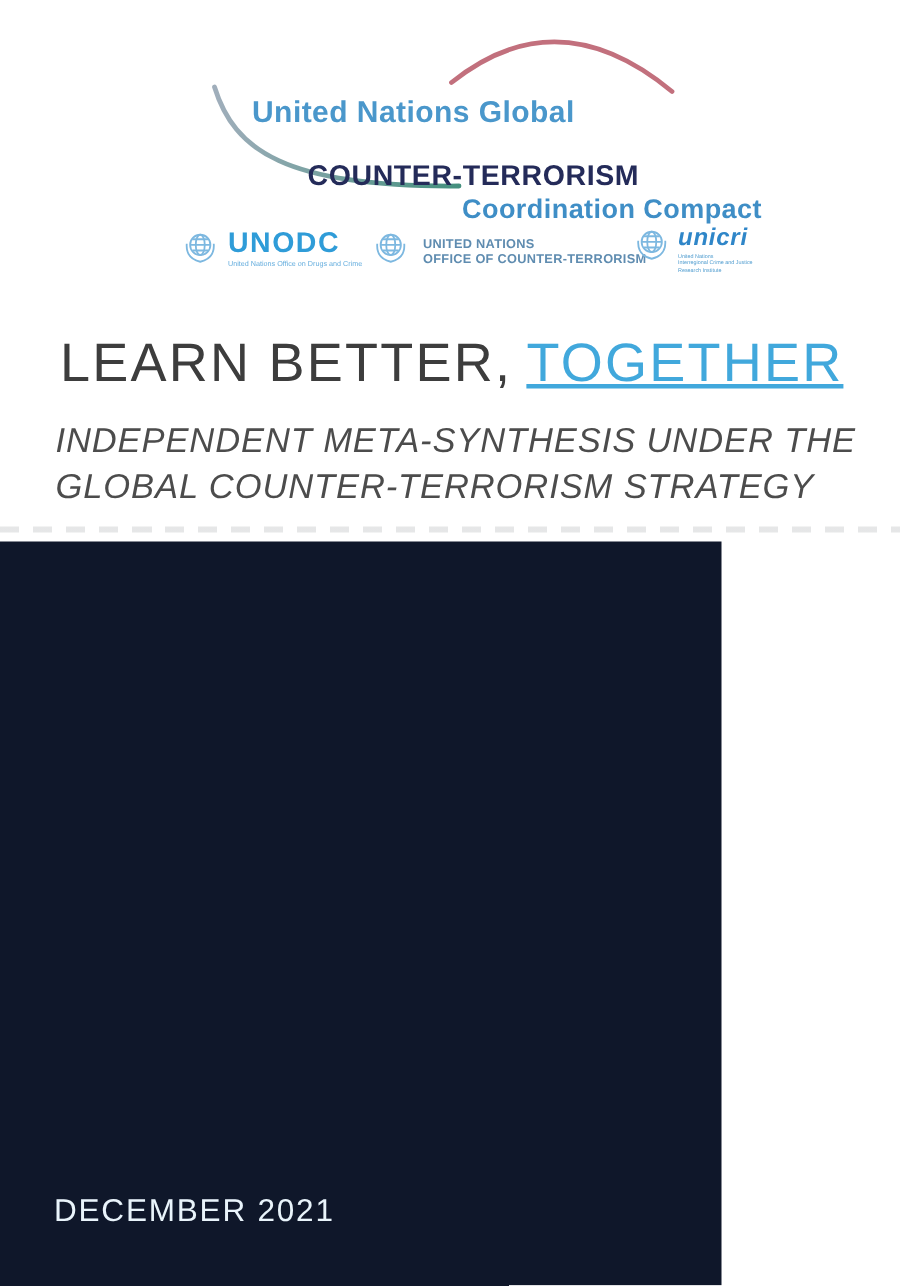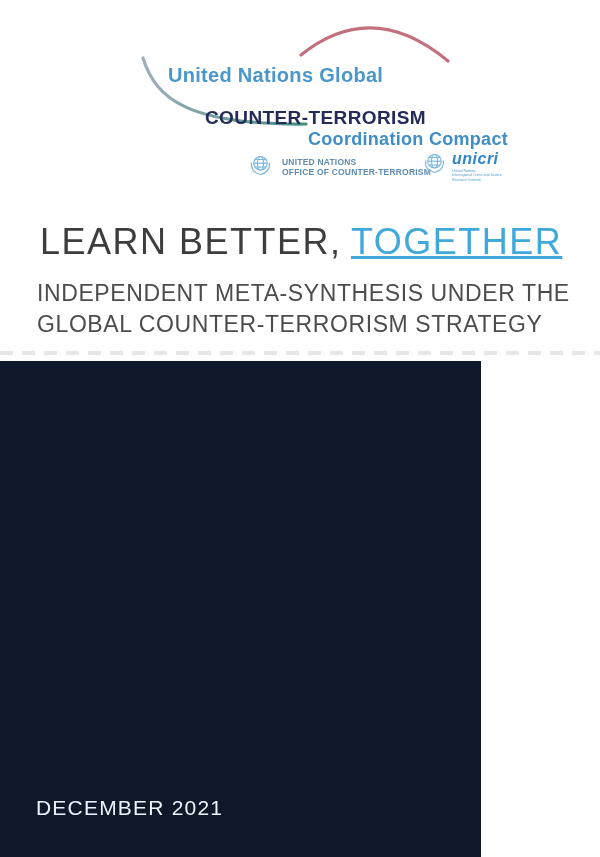--- a/index.html
+++ b/index.html
@@ -39,21 +39,21 @@
   
   .title {
     position: absolute; left: 40px; top: 222px;
     font-size: 36px; font-weight: 300; letter-spacing: 1.5px;
     color: #3d3d3d; white-space: nowrap; line-height: 1.1;
   }
   .title .accent { color: #41a8dc; margin-left: 0.26em; text-decoration: underline; }
   .subtitle {
     position: absolute; left: 37px; top: 278px;
     font-size: 23px; font-weight: 400; letter-spacing: 0.6px;
-    color: #4c4c4c; line-height: 31px; white-space: nowrap;
+    color: #4c4c4c; line-height: 31px; white-space: nowrap; font-style: italic;
   }
 
   
   .dashed-sep {
     position: absolute; left: 0; top: 351px; width: 600px; height: 4px;
     background: repeating-linear-gradient(90deg,
       #e3e4e5 0px, #e3e4e5 13px, transparent 13px, transparent 22px);
     opacity: 0.9;
   }
   .blue-panel {
@@ -79,20 +79,36 @@
       </linearGradient>
     </defs>
     <path d="M 183 41 Q 254 -16 330 47" fill="none" stroke="#c2707d" stroke-width="3.2" stroke-linecap="round"></path>
     <path d="M 25 44 C 38 86, 72 111, 188 110" fill="none" stroke="url(#tealGrad)" stroke-width="3.2" stroke-linecap="round"></path>
   </svg>
 
   <div class="wm-line wm-line1">United Nations Global</div>
   <div class="wm-line wm-line2">COUNTER-TERRORISM</div>
   <div class="wm-line wm-line3">Coordination Compact</div>
 
+  <div class="logo-group unodc-group">
+    <svg class="emblem" width="27" height="27" viewBox="0 0 36 36" aria-hidden="true">
+      <g stroke="#7db8e0" fill="none" stroke-width="1.6">
+        <circle cx="18" cy="15" r="9"></circle>
+        <ellipse cx="18" cy="15" rx="4" ry="9"></ellipse>
+        <line x1="9" y1="15" x2="27" y2="15"></line>
+        <line x1="11" y1="10" x2="25" y2="10"></line>
+        <line x1="11" y1="20" x2="25" y2="20"></line>
+        <path d="M6 14 Q5 27 18 30 Q31 27 30 14"></path>
+      </g>
+    </svg>
+    <div class="unodc-text">
+      <div class="unodc-name">UNODC</div>
+      <div class="unodc-tagline">United Nations Office on Drugs and Crime</div>
+    </div>
+  </div>
 
   <div class="logo-group unoct-group">
     <svg class="emblem" width="27" height="27" viewBox="0 0 36 36" aria-hidden="true">
       <g stroke="#7db8e0" fill="none" stroke-width="1.6">
         <circle cx="18" cy="15" r="9"></circle>
         <ellipse cx="18" cy="15" rx="4" ry="9"></ellipse>
         <line x1="9" y1="15" x2="27" y2="15"></line>
         <line x1="11" y1="10" x2="25" y2="10"></line>
         <line x1="11" y1="20" x2="25" y2="20"></line>
         <path d="M6 14 Q5 27 18 30 Q31 27 30 14"></path>

